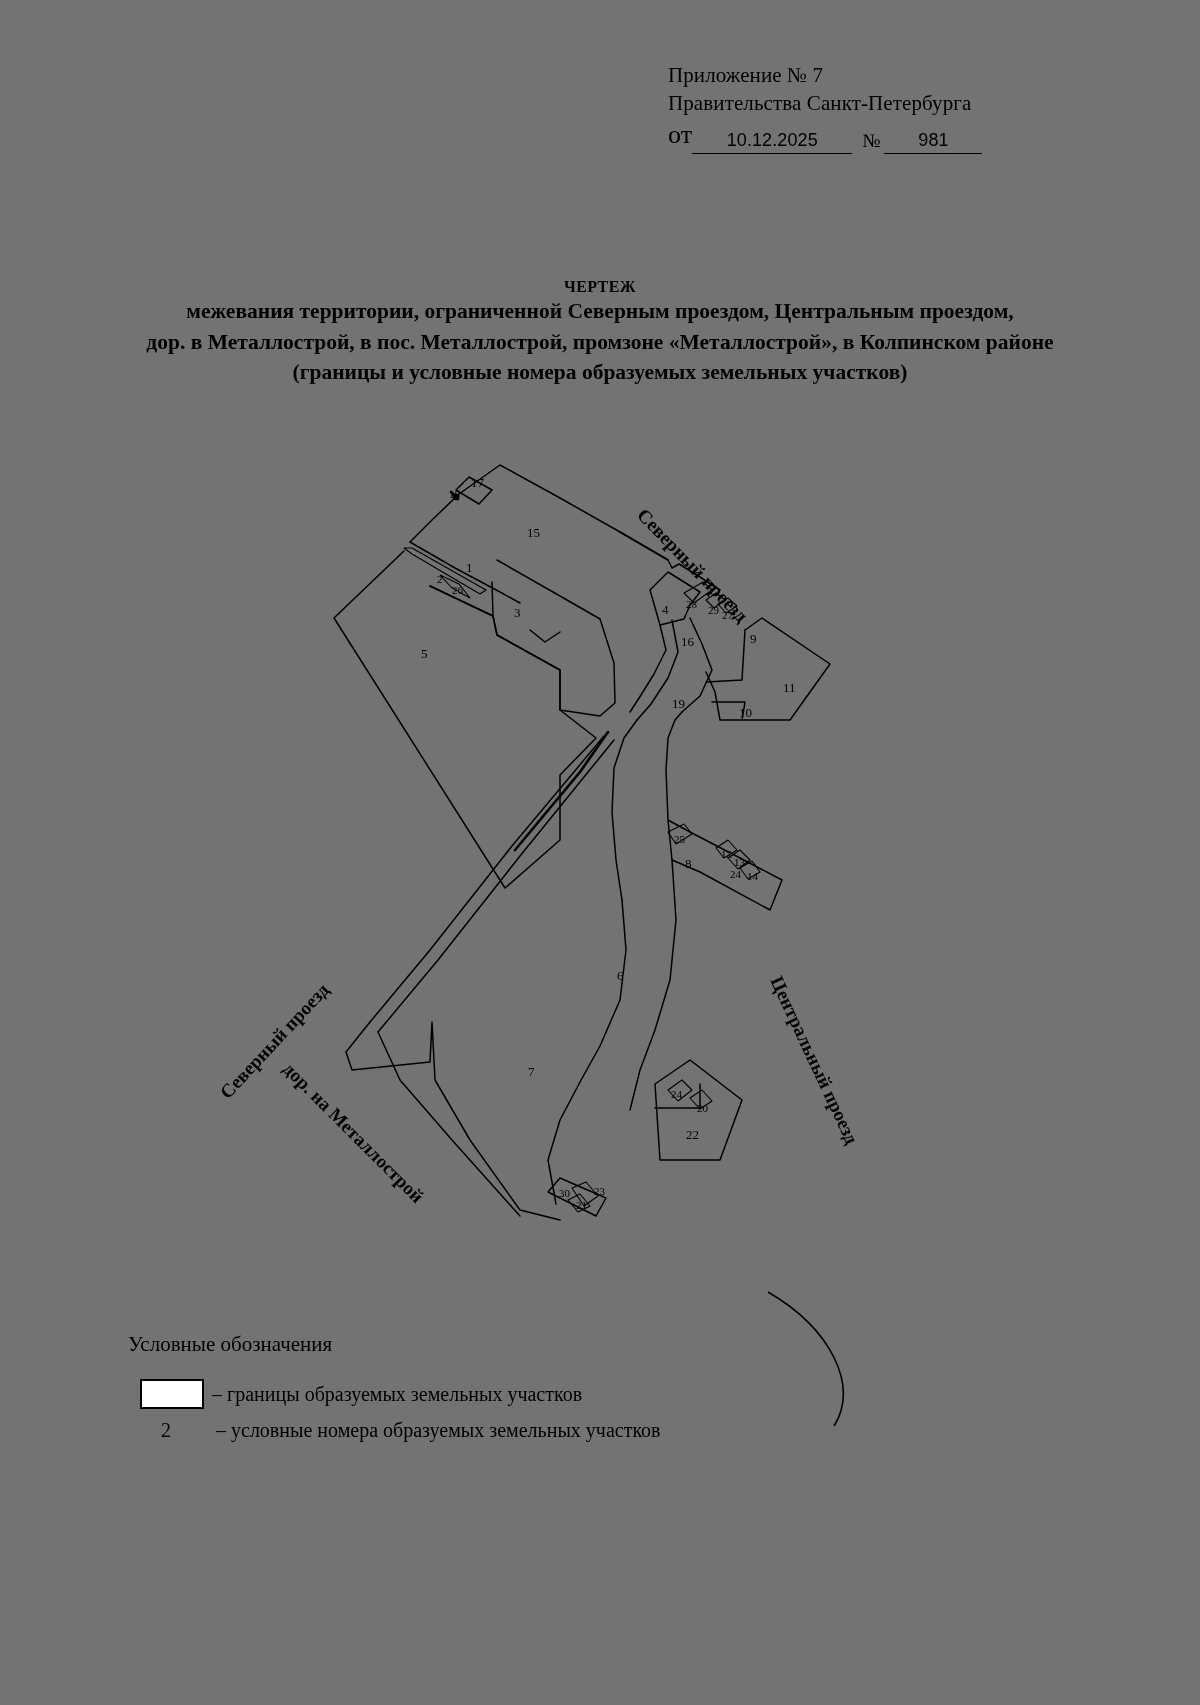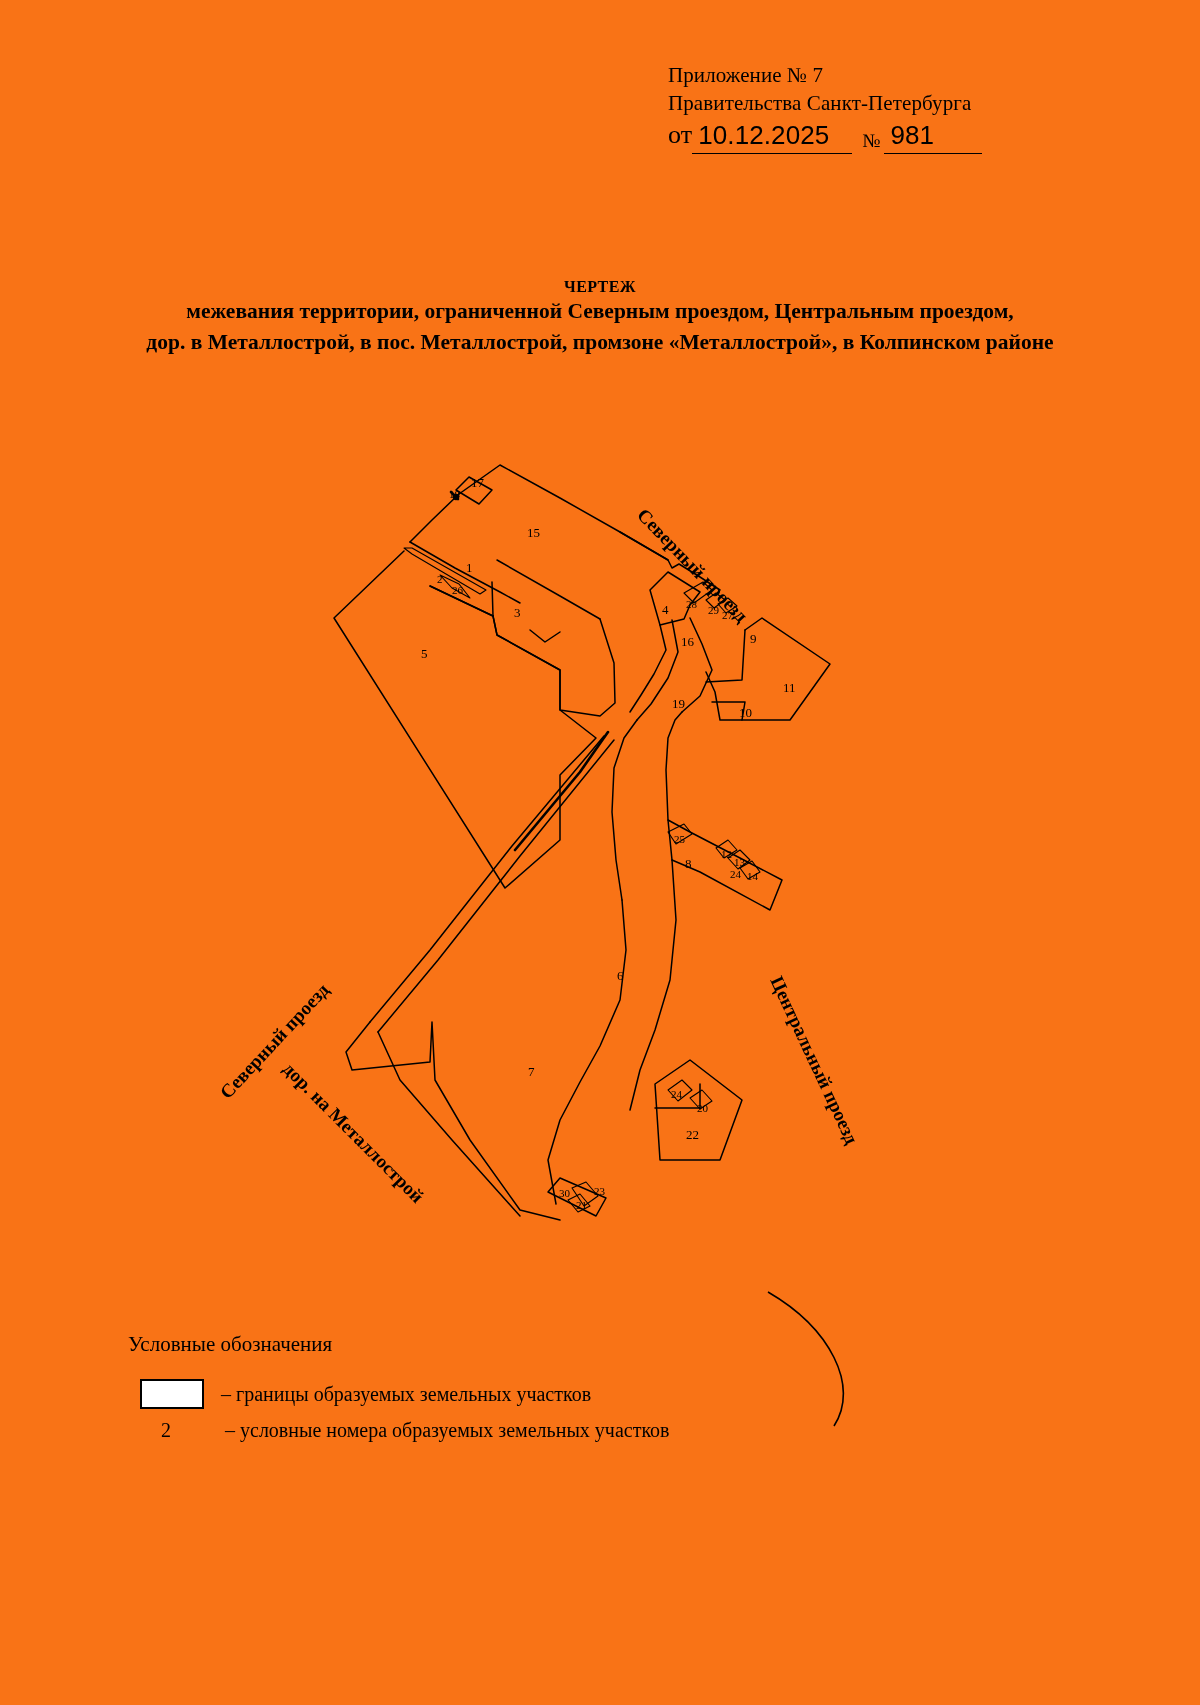--- a/index.html
+++ b/index.html
@@ -1,30 +1,30 @@
 <!DOCTYPE html>
 <html lang="ru"><head>
 <meta charset="utf-8">
 <title>Приложение № 7</title>
 <style>
   html,body{margin:0;padding:0;background:#ffffff;}
   body{
     width:1200px;height:1705px;position:relative;overflow:hidden;
     font-family:"Liberation Serif","DejaVu Serif",serif;color:#000;
   }
-  .page{position:absolute;inset:0;background:#f97316;}
+  .page{position:absolute;inset:0;background:#737373;}
 
   
   .header{position:absolute;left:668px;top:62px;width:470px;
           font-size:21px;line-height:1.32;white-space:nowrap;}
   .header div{letter-spacing:.1px;}
   .doc-line{display:flex;align-items:flex-end;gap:0;margin-top:1px;}
   .doc-line .lbl{font-size:26px;padding-bottom:1px;}
-  .fill{border-bottom:1.4px solid #000;display:inline-block;
-        font-family:"Liberation Sans","DejaVu Sans",sans-serif;font-size:26px;
+  .fill{border-bottom:1.4px solid #000;display:inline-block;text-align:center;
+        font-family:"Liberation Sans","DejaVu Sans",sans-serif;font-size:18px;
         padding:0 6px 0 6px;}
   .fill.date{min-width:148px;}
   .fill.num{min-width:86px;}
   .nolbl{font-size:19px;padding:0 4px 1px 10px;}
 
   
   .title-wrap{position:absolute;left:0;top:278px;width:1200px;text-align:center;}
   .t-main{font-weight:bold;font-size:16px;letter-spacing:.4px;}
   .t-sub{font-weight:bold;font-size:21.5px;line-height:1.42;}
   .t-sub div{white-space:nowrap;}
@@ -36,21 +36,21 @@
   .plot.thin{stroke-width:1.1;}
   .plot.thick{stroke-width:2.6;}
   .pnum{font-family:"Liberation Serif","DejaVu Serif",serif;font-size:13px;fill:#000;}
   .pnum.sm{font-size:11px;}
   .road-lab{font-family:"Liberation Serif","DejaVu Serif",serif;
             font-weight:bold;font-size:19px;fill:#000;}
 
   
   .legend{position:absolute;left:128px;top:1332px;width:820px;}
   .legend-title{font-size:21px;margin-bottom:22px;}
-  .legend-row{display:flex;align-items:center;margin-bottom:10px;gap:9px;}
+  .legend-row{display:flex;align-items:center;margin-bottom:10px;}
   .legend-row .sym{width:76px;display:flex;justify-content:flex-start;}
   .sym-box{width:62px;height:26px;border:2.6px solid #000;background:#fff;margin-left:12px;}
   .sym-num{width:76px;text-align:center;font-size:20px;
            font-family:"Liberation Serif","DejaVu Serif",serif;}
   .legend-row .txt{font-size:20px;white-space:nowrap;padding-left:8px;}
   .legend-row.row2 .txt{padding-left:12px;}
 
   
   .arc{position:absolute;left:760px;top:1290px;}
 </style>
@@ -68,20 +68,21 @@
       <span class="nolbl">№</span>
       <span class="fill num">981</span>
     </div>
   </div>
 
   <div class="title-wrap">
     <div class="t-main">ЧЕРТЕЖ</div>
     <div class="t-sub">
       <div>межевания территории, ограниченной Северным проездом, Центральным проездом,</div>
       <div>дор. в Металлострой, в пос. Металлострой, промзоне «Металлострой», в Колпинском районе</div>
+      <div>(границы и  условные номера образуемых земельных участков)</div>
     </div>
   </div>
 
   <div class="map">
     <svg width="1200" height="860" viewBox="0 0 1200 860">
 
       <g>
 
         <path class="plot" d="M459,74 L500,45 L560,78 L620,112 L668,140 L672,148 L679,144 L700,157 L720,170"></path>
 

